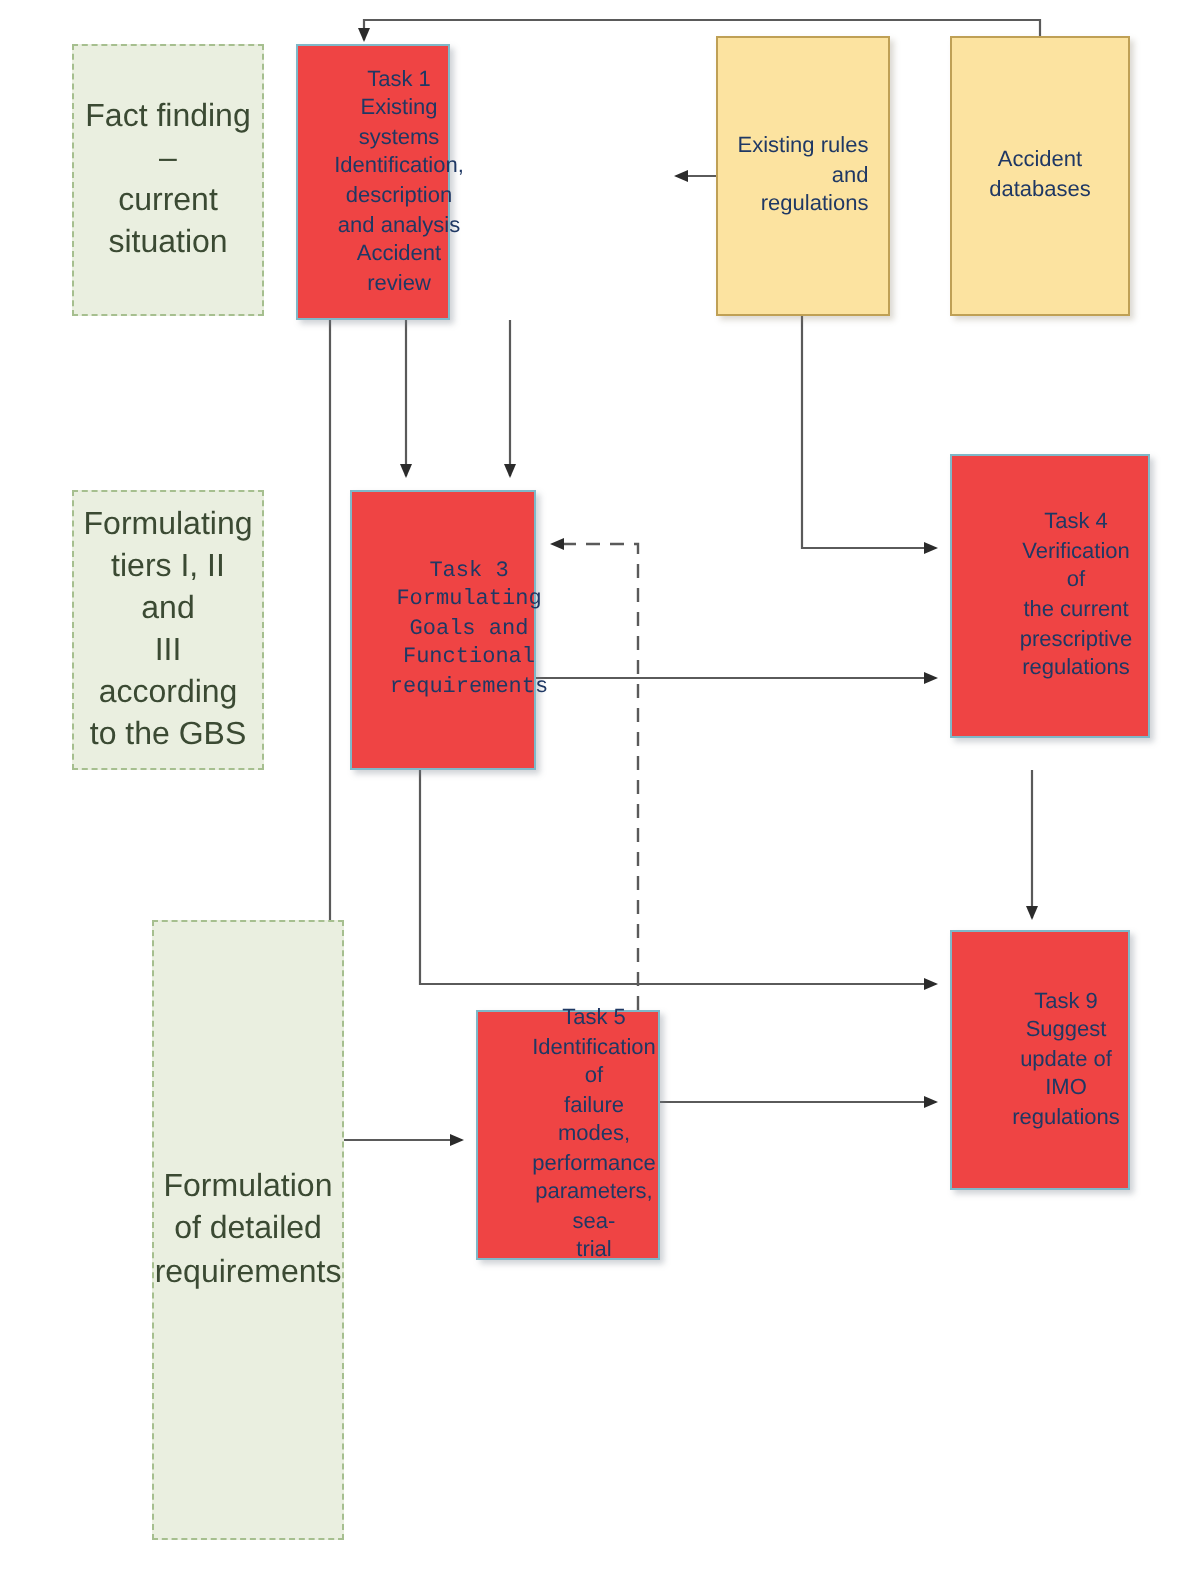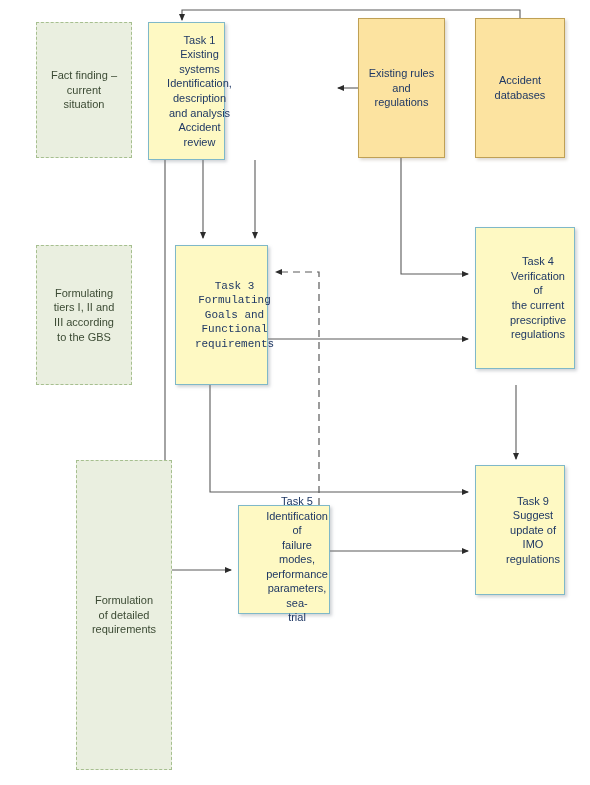--- a/index.html
+++ b/index.html
@@ -1,25 +1,25 @@
 <!DOCTYPE html>
 <html><head>
 <meta charset="utf-8">
 <style>
   html,body{margin:0;padding:0;background:#ffffff;}
   #stage{position:relative;width:590px;height:785px;background:#ffffff;
          font-family:"Liberation Sans",sans-serif;overflow:hidden;}
   .node{position:absolute;box-sizing:border-box;display:flex;align-items:center;
         justify-content:center;text-align:center;color:#1F3864;font-size:11px;
         line-height:1.32;padding:4px 5px;white-space:pre-line;}
-  .blue{background:#fef9c3;border:1px solid #7FB8C8;
+  .blue{background:#ef4444;border:1px solid #7FB8C8;
         box-shadow:2px 2px 3px rgba(120,130,140,.35);padding-left:31px;}
   .yellow{background:#FCE3A0;border:1px solid #BFA055;
           box-shadow:2px 2px 3px rgba(140,130,110,.30);}
-  .phase{background:#EAEFE0;border:1px dashed #A6BF8F;color:#3B4A33;font-size:11px;}
+  .phase{background:#EAEFE0;border:1px dashed #A6BF8F;color:#3B4A33;font-size:16px;}
   svg#wires{position:absolute;left:0;top:0;width:590px;height:785px;overflow:visible;}
   .ln{stroke:#5A5A5A;stroke-width:1.1;fill:none;}
   .dsh{stroke:#5A5A5A;stroke-width:1.2;fill:none;stroke-dasharray:7 5;}
 </style>
 </head>
 <body>
 
 <div id="stage">
 
   <svg id="wires" viewBox="0 0 590 785" xmlns="http://www.w3.org/2000/svg">
@@ -58,21 +58,21 @@
 
   <div class="node phase" style="left:36px;top:245px;width:96px;height:140px;">Formulating
 tiers I, II and
 III according
 to the GBS</div>
 
   <div class="node phase" style="left:36px;top:460px;width:96px;height:310px;margin-left:40px;">Formulation
 of detailed
 requirements</div>
 
-  <div class="node yellow" style="left:358px;top:18px;width:87px;height:140px;">Existing rules
+  <div class="node yellow" style="left:358px;top:18px;width:87px;height:140px;text-align:right;">Existing rules
 and
 regulations</div>
 
   <div class="node yellow" style="left:475px;top:18px;width:90px;height:140px;">Accident
 databases</div>
 
   <div class="node blue" style="left:148px;top:22px;width:77px;height:138px;">Task 1
 Existing
 systems
 Identification,
@@ -87,21 +87,21 @@
 Goals and
 Functional
 requirements</div>
 
   <div class="node blue" style="left:475px;top:227px;width:100px;height:142px;">Task 4
 Verification of
 the current
 prescriptive
 regulations</div>
 
-  <div class="node blue" style="left:238px;top:505px;width:92px;height:109px;">Task 5
+  <div class="node blue" style="left:238px;top:505px;width:92px;height:125px;">Task 5
 Identification of
 failure modes,
 performance
 parameters, sea-
 trial</div>
 
   <div class="node blue" style="left:475px;top:465px;width:90px;height:130px;">Task 9
 Suggest
 update of IMO
 regulations</div>

